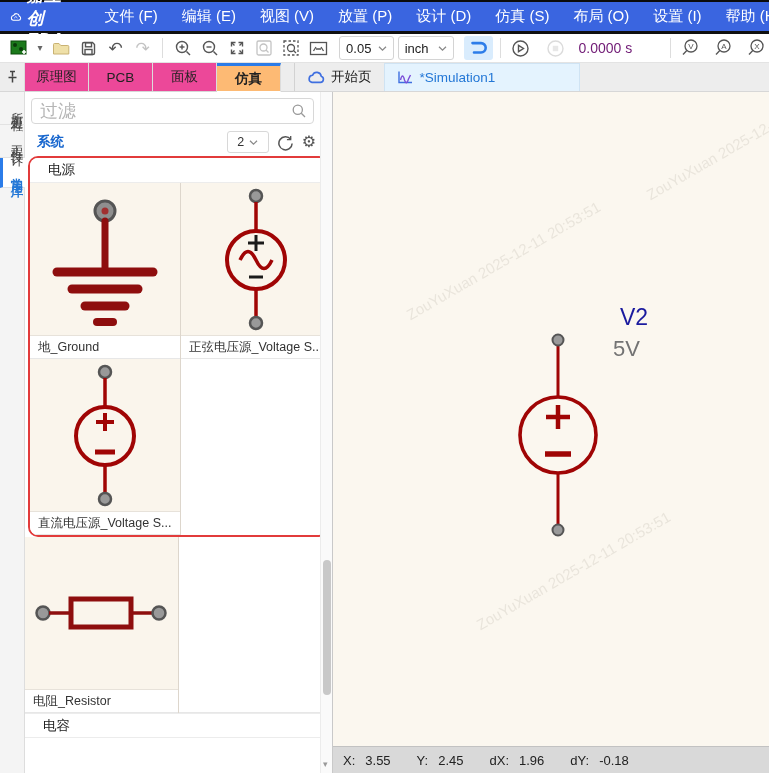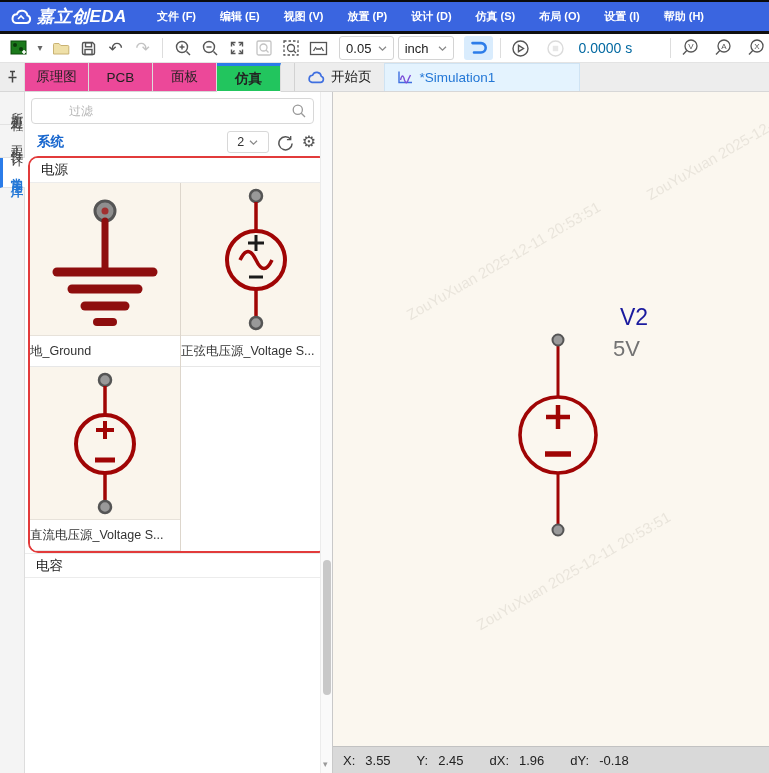--- a/index.html
+++ b/index.html
@@ -6,77 +6,77 @@
   html,body { width:769px; height:773px; overflow:hidden;
     font-family:"Liberation Sans", sans-serif; background:#fff; }
   .app { position:relative; width:769px; height:773px; }
 
   
   .menubar { position:absolute; left:0; top:0; width:769px; height:34px;
     background:#3A65E0; border-top:2px solid #0b0b0b; border-bottom:3px solid #101010;
     display:flex; align-items:center; color:#fff; }
   .logo { display:flex; align-items:center; gap:5px; margin-left:10px; margin-right:18px; }
   .logo-text { font-size:17px; font-weight:bold; font-style:italic; letter-spacing:.5px; }
-  .menu-item { font-size:11px; padding:0 12px; cursor:default; white-space:nowrap;font-weight:bold; }
+  .menu-item { font-size:15px; padding:0 12px; cursor:default; white-space:nowrap; }
 
   
   .toolbar { position:absolute; left:0; top:34px; width:769px; height:29px; background:#fff;
     border-bottom:1px solid #e3e3e3; display:flex; align-items:center; padding-left:6px; gap:2px; }
   .tbtn { width:26px; height:24px; display:flex; align-items:center; justify-content:center; border-radius:3px; }
   .tbtn.disabled { opacity:.35; }
   .tsep { width:1px; height:20px; background:#ddd; margin:0 5px; }
   .tbox { height:24px; border:1px solid #d4d4d4; border-radius:3px; background:#fff;
     display:flex; align-items:center; justify-content:space-between; padding:0 6px; font-size:13px; color:#222; }
   .tbox .val { margin-right:6px; }
   .probe-active { background:#D9ECFD; }
-  .sim-time { font-size:14px; color:#0369a1; margin:0 14px 0 8px; min-width:70px; }
+  .sim-time { font-size:14px; color:#701a75; margin:0 14px 0 8px; min-width:70px; }
   .glyph { font-size:17px; color:#555; line-height:1; }
 
   
   .tabrow { position:absolute; left:0; top:63px; width:769px; height:29px; background:#EDEDED;
     border-bottom:1px solid #d7d7d7; display:flex; align-items:stretch; }
   .pin-cell { width:25px; display:flex; align-items:center; justify-content:center; border-right:1px solid #dcdcdc; }
   .mtab { width:64px; display:flex; align-items:center; justify-content:center; font-size:13.5px;
     color:#222; border-right:1px solid #dcdcdc; background:#ec4899; }
-  .mtab.active { background:#22c55e; border-top:3px solid #2B7CE9; font-weight:bold; border-bottom:1px solid #fff; margin-bottom:-1px; }
+  .mtab.active { background:#fdba74; border-top:3px solid #2B7CE9; font-weight:bold; border-bottom:1px solid #fff; margin-bottom:-1px; }
   .tab-gap { width:14px; border-right:1px solid #d2d2d2; }
   .dtab { display:flex; align-items:center; gap:6px; padding:0 12px; font-size:13.5px; color:#222; }
   .dtab.sim { background:#E4F3FE; border:1px solid #cfe3f3; border-bottom:none; color:#2377D6; width:196px; }
 
   
   .sidestrip { position:absolute; left:0; top:92px; width:25px; height:681px; background:#F4F4F4; border-right:1px solid #ddd; }
   .side-tab { writing-mode:vertical-rl; text-orientation:upright; font-size:12.5px; letter-spacing:3px;
     color:#444; padding:10px 0; width:25px; text-align:center; border-bottom:1px solid #e2e2e2; }
   .side-tab.active { background:#fff; color:#2377D6; font-weight:bold; border-left:3px solid #2B7CE9; }
 
   
   .panel { position:absolute; left:25px; top:92px; width:308px; height:681px; background:#fff;
     border-right:1px solid #c9c9c9; }
   .filter-row { padding:6px 18px 4px 6px; }
   .filter-input { position:relative; height:26px; border:1px solid #d8d8d8; border-radius:4px; display:flex; align-items:center; }
-  .filter-input input { border:none; outline:none; width:100%; height:100%; padding:0 26px 0 8px; font-size:12px; color:#333; background:transparent;margin-left:29px; }
+  .filter-input input { border:none; outline:none; width:100%; height:100%; padding:0 26px 0 8px; font-size:18px; color:#333; background:transparent; }
   .filter-input input::placeholder { color:#b5b5b5; }
   .filter-search { position:absolute; right:6px; top:4px; }
   .system-row { display:flex; align-items:center; height:28px; padding:0 16px 0 12px; gap:8px; }
   .system-link { color:#1766CE; font-weight:bold; font-size:13.5px; }
   .spacer { flex:1; }
   .count-box { width:42px; height:22px; border:1px solid #d8d8d8; border-radius:3px; display:flex;
     align-items:center; justify-content:center; gap:5px; font-size:12.5px; color:#333; }
 
   .cat-highlight { border:2px solid #E23B3B; border-radius:10px; margin:0 3px; overflow:hidden; }
-  .cat-header { height:25px; display:flex; align-items:center; padding-left:11px; font-size:13.5px; color:#222;
+  .cat-header { height:25px; display:flex; align-items:center; padding-left:18px; font-size:13.5px; color:#222;
     background:#fff; border-bottom:1px solid #ececec; }
   .cat-header.bordered { border-top:1px solid #ececec; }
   .grid2 { display:grid; grid-template-columns:1fr 1fr; }
   .lib-item { border-right:1px solid #ddd6cc; }
   .lib-item:nth-child(2n) { border-right:none; }
   .lib-fig { height:152px; background:#FAF5EC; display:flex; align-items:center; justify-content:center; }
   .lib-fig.empty { background:#fff; }
-  .lib-cap { height:32px; background:#fff; border-top:1px solid #e7e2da; border-bottom:1px solid #e7e7e7;
-    font-size:12.5px; color:#333; display:flex; align-items:center; white-space:nowrap; overflow:hidden; }
+  .lib-cap { height:24px; background:#fff; border-top:1px solid #e7e2da; border-bottom:1px solid #e7e7e7;
+    font-size:12.5px; color:#333; display:flex; align-items:center; padding-left:8px; white-space:nowrap; overflow:hidden; }
 
   .vscroll { position:absolute; right:0; top:0; width:12px; height:681px; background:#FAFAFA; border-left:1px solid #ececec; }
   .vthumb { position:absolute; left:2px; width:8px; border-radius:4px; background:#C8C8C8; }
   .varrow { position:absolute; left:2px; bottom:4px; font-size:9px; color:#999; }
 
   
   .canvas { position:absolute; left:333px; top:92px; width:436px; height:654px; background:#FBF7EF; overflow:hidden; }
   .watermark { position:absolute; transform:rotate(-30deg); font-size:15px; color:rgba(110,100,85,.12);
     white-space:nowrap; pointer-events:none; }
   .des-label { position:absolute; left:280px; top:210px; font-size:23px; color:#1A1A9E; line-height:30px;margin-left:7px; }
@@ -347,20 +347,38 @@
               </g>
               <line x1="75" y1="105" x2="75" y2="134" stroke="#A00505" stroke-width="3.5"></line>
               <circle cx="75" cy="139" r="6" fill="#999" stroke="#555" stroke-width="2.5"></circle>
             </svg>
           </div>
           <div class="lib-cap">直流电压源_Voltage S...</div>
         </div>
       </div>
     </div>
 
+    <div class="grid2">
+      <div class="lib-item">
+        <div class="lib-fig">
+          <svg width="150" height="150" viewBox="0 0 150 150" fill="none">
+            <circle cx="17" cy="75" r="6.5" fill="#999" stroke="#555" stroke-width="2.5"></circle>
+            <line x1="23" y1="75" x2="45" y2="75" stroke="#8E0E0E" stroke-width="3.5"></line>
+            <rect x="45" y="61" width="60" height="28" stroke="#8E0E0E" stroke-width="5"></rect>
+            <line x1="105" y1="75" x2="127" y2="75" stroke="#8E0E0E" stroke-width="3.5"></line>
+            <circle cx="133" cy="75" r="6.5" fill="#999" stroke="#555" stroke-width="2.5"></circle>
+          </svg>
+        </div>
+        <div class="lib-cap">电阻_Resistor</div>
+      </div>
+      <div class="lib-item">
+        <div class="lib-fig empty"></div>
+        <div class="lib-cap" style="border-top:none"></div>
+      </div>
+    </div>
 
     <div class="cat-header bordered">电容</div>
 
     <div class="vscroll">
       <div class="vthumb" style="top:468px; height:135px;"></div>
       <div class="varrow">▾</div>
     </div>
   </div>
 
   <div class="canvas">

